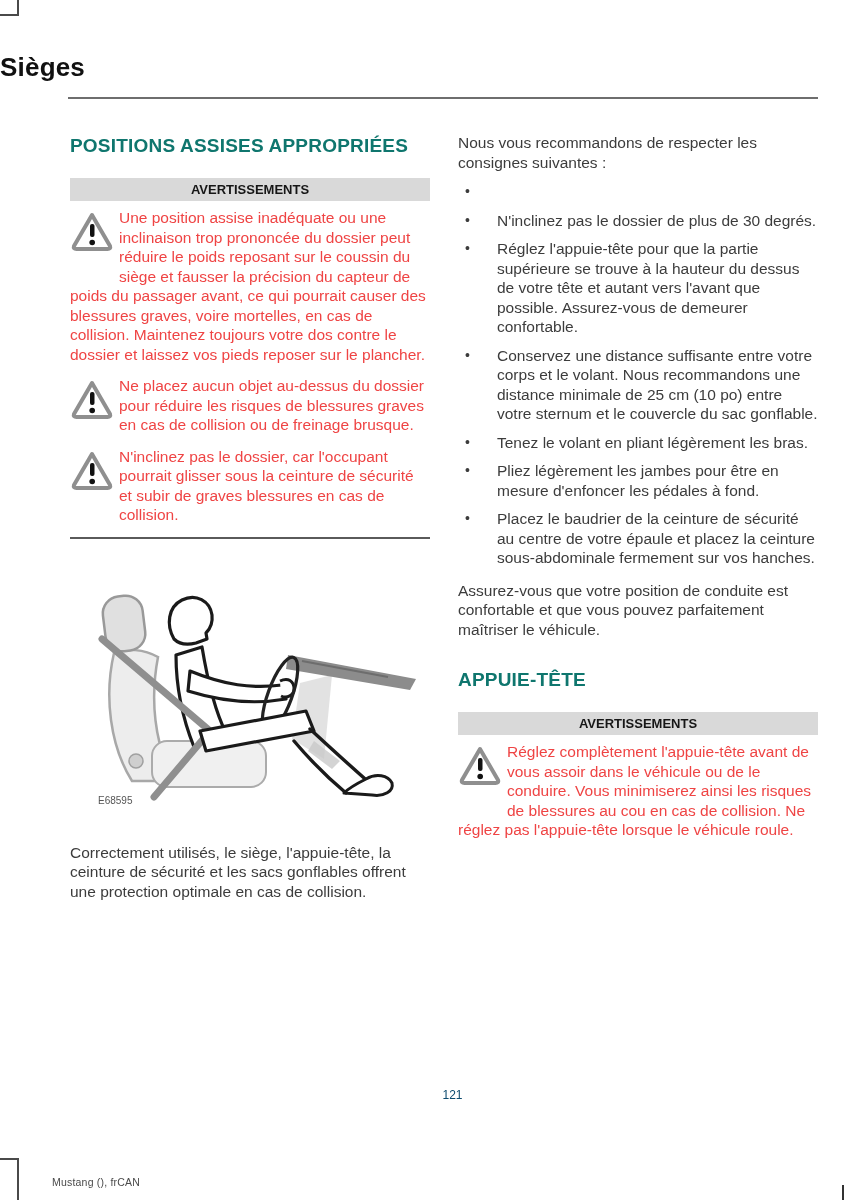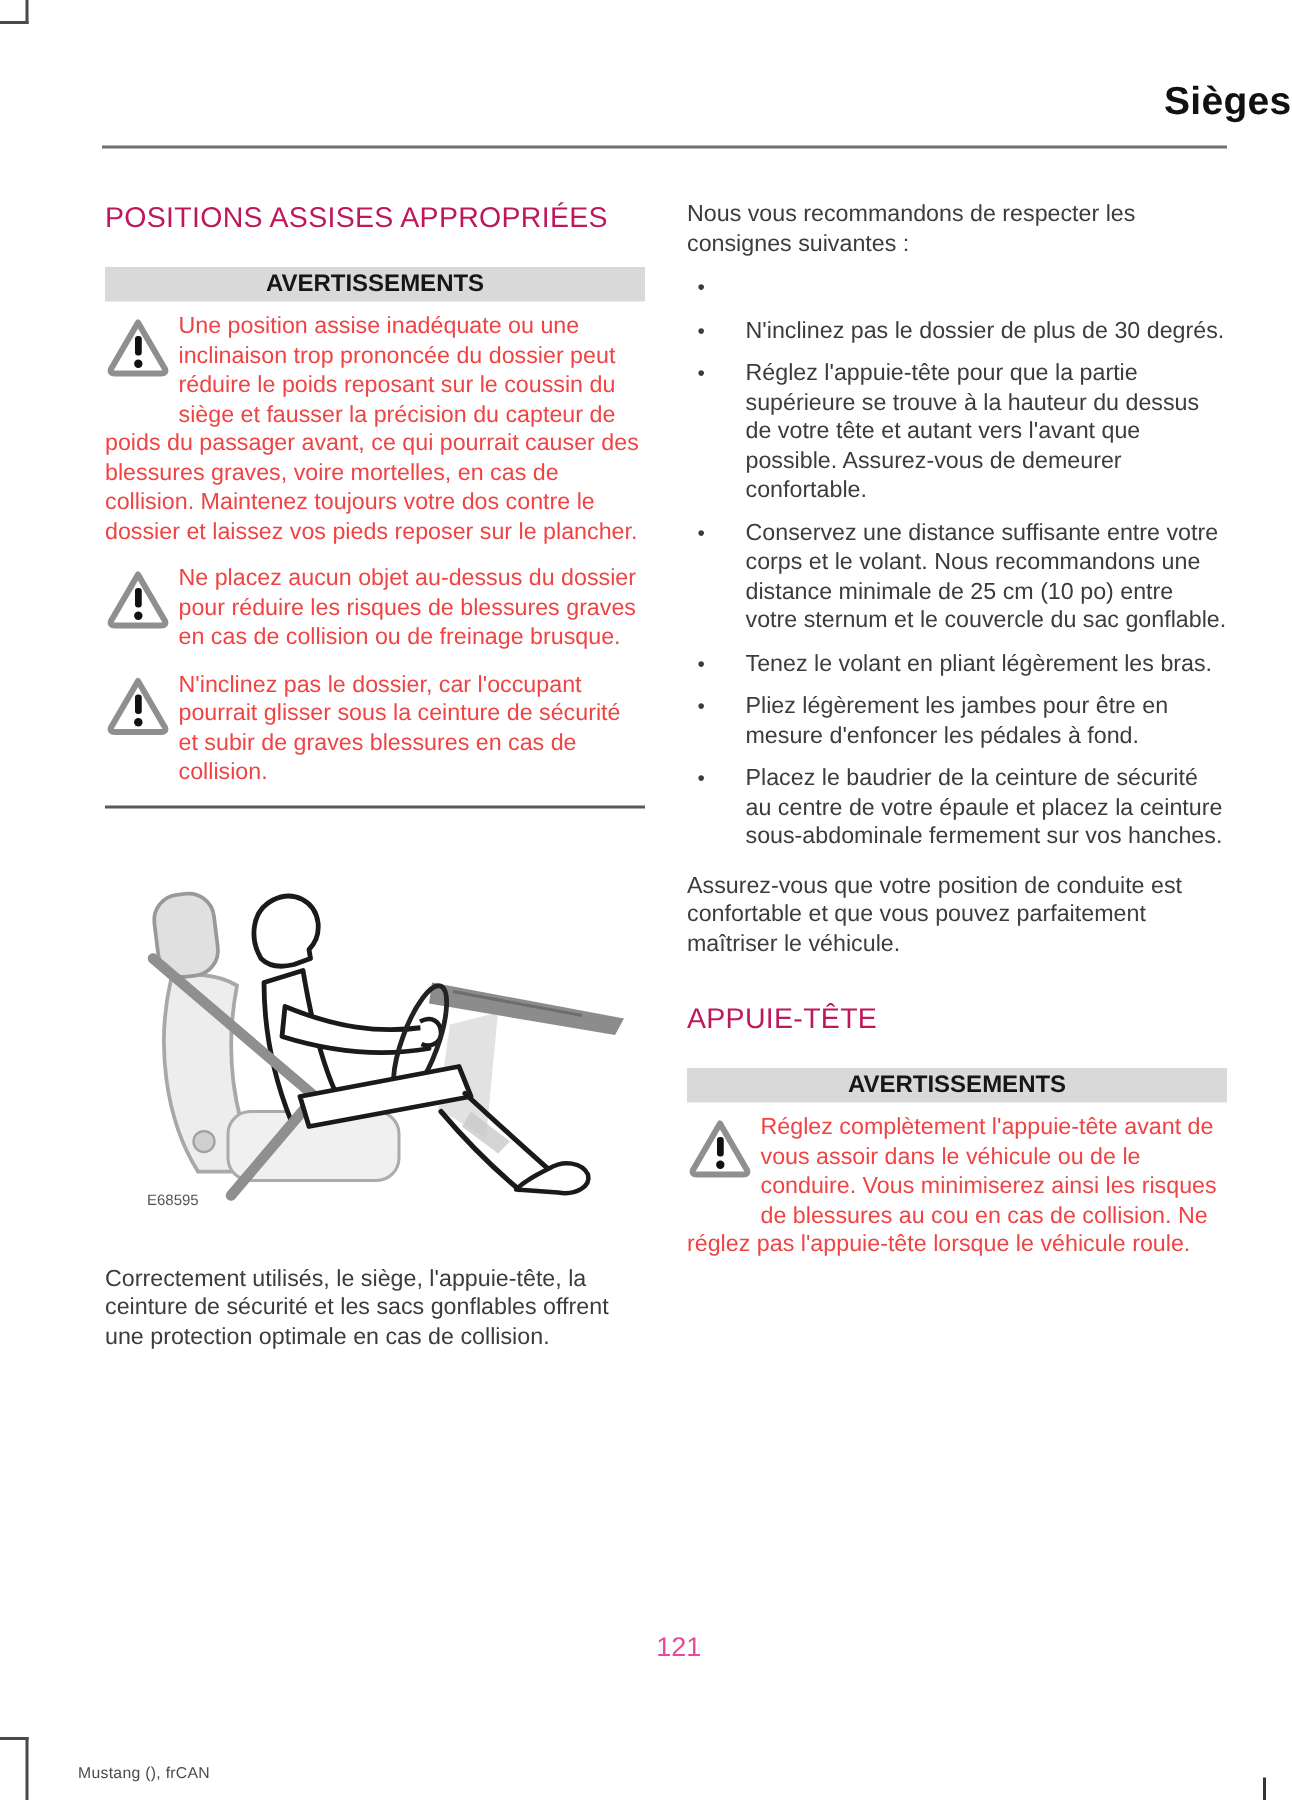--- a/index.html
+++ b/index.html
@@ -12,44 +12,44 @@
     overflow:hidden;
   }
   
   .crop-tl{position:absolute;left:0;top:0;width:17px;height:14px;
     border-right:2px solid #4a4a4a;border-bottom:2px solid #4a4a4a;}
   .crop-bl{position:absolute;left:0;top:1158px;width:17px;height:42px;
     border-right:2px solid #4a4a4a;border-top:2px solid #4a4a4a;}
   .crop-br{position:absolute;left:842px;top:1185px;width:2px;height:15px;background:#333;}
   
   .page-title{
-    text-align:right;
+    text-align:left;
     font-size:26px;font-weight:bold;color:#111;
     padding-top:52px;letter-spacing:0.2px;
   }
   .header-rule{
     margin:14px 43px 0 68px;
     border-bottom:2.5px solid #6e6e6e;
   }
   
   .columns{
     display:flex;gap:28px;
     margin:34px 43px 0 70px;
   }
   .col{width:360px;font-size:15.5px;line-height:19.5px;}
   .section-heading{
-    font-size:19px;line-height:25px;font-weight:normal;color:#be185d;
+    font-size:19px;line-height:25px;font-weight:bold;color:#0f766e;
     letter-spacing:0.2px;margin:0 0 0 0;
   }
   
   .warn-box{margin-top:20px;}
   .warn-box.closed{border-bottom:2.5px solid #5a5a5a;padding-bottom:12px;}
   .warn-header{
     background:#d9d9d9;color:#161616;
-    font-weight:bold;font-size:16px;line-height:23px;
+    font-weight:bold;font-size:13px;line-height:23px;
     text-align:center;height:23px;
   }
   .warn-item{margin-top:7px;overflow:visible;}
   .warn-item + .warn-item{margin-top:12px;}
   .warn-icon-wrap{float:left;width:49px;height:56px;padding-top:3px;}
   .warn-text{color:#ef4444;}
   
   .figure{margin-top:52px;position:relative;height:232px;}
   .figure svg{display:block;margin-left:18px;}
   .fig-label{font-size:10px;color:#555;margin-left:28px;margin-top:-14px;}
@@ -57,21 +57,21 @@
   
   .intro{margin:0 0 10px 0;}
   .bullet{display:flex;margin-top:9px;}
   .bullet .dot{width:32px;flex:none;padding-left:7px;color:#3c3c3c;font-size:14px;}
   .bullet .btxt{flex:1;}
   .closing{margin-top:13px;}
   .rc-heading{margin-top:28px;}
   
   .page-number{
     position:absolute;left:0;right:0;top:1088px;
-    text-align:center;font-size:18px;color:#ec4899;padding-left:44px;
+    text-align:center;font-size:12px;color:#0c4a6e;padding-left:44px;
   }
   .footer-note{
     position:absolute;left:52px;top:1176px;
     font-size:10.5px;color:#4a4a4a;letter-spacing:0.2px;
   }
 </style>
 </head>
 <body>
 
 <div class="page">

